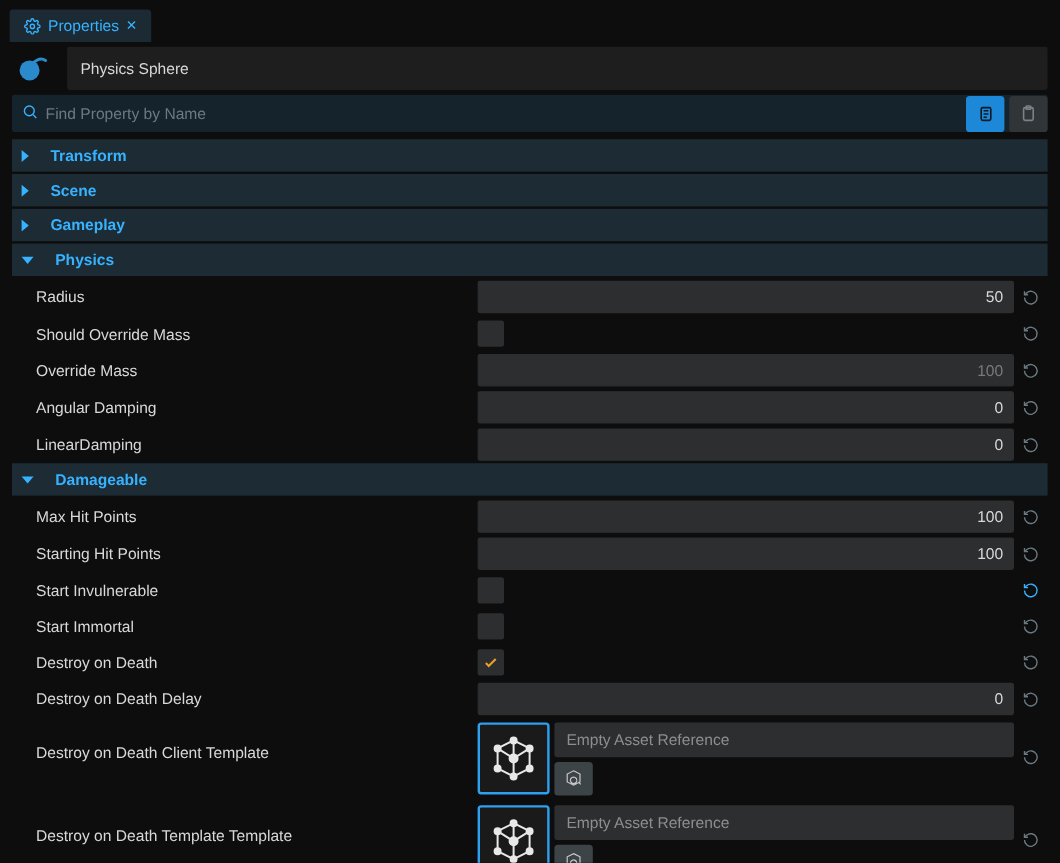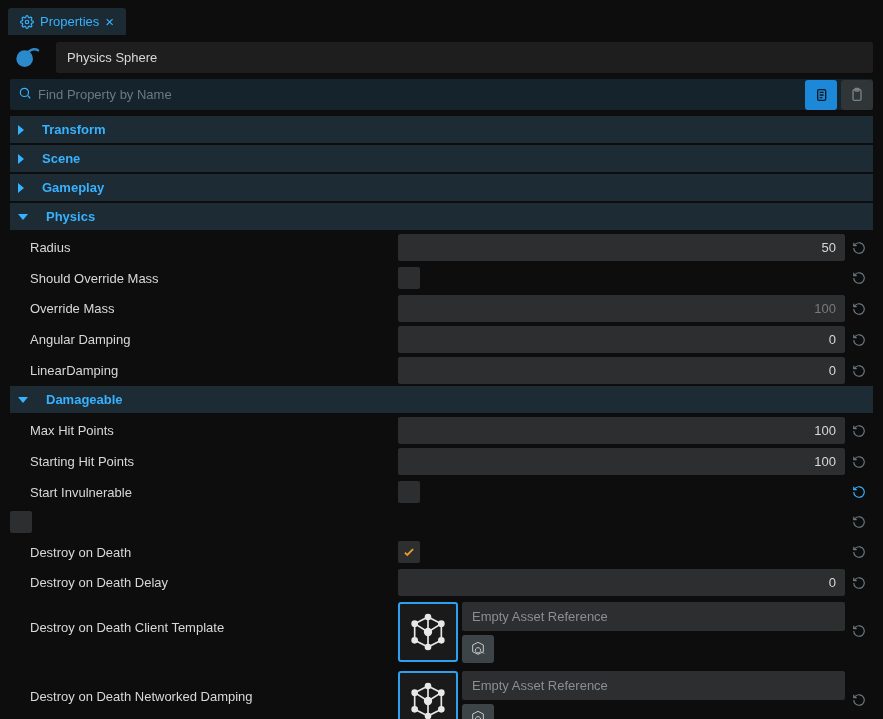--- a/index.html
+++ b/index.html
@@ -18,21 +18,21 @@
   display: flex; align-items: center; gap: 6px;
   background: #1b2a33; padding: 5px 12px;
   border-radius: 3px 3px 0 0;
   color: #37b2ff;
 }
 .gear-icon { width: 14px; height: 14px; position: relative; }
 .gear-icon svg { width: 14px; height: 14px; }
 .close-x { color: #37b2ff; font-size: 15px; cursor: pointer; }
 
 .obj-row {
-  display: flex; align-items: center; gap: 10px;
+  display: flex; gap: 10px;
   margin: 4px 10px;
 }
 .obj-icon {
   width: 36px; height: 36px; display: flex; align-items: center; justify-content: center;
 }
 .obj-name {
   flex: 1; background: #1e1e1e; border: 1px solid #1e1e1e;
   color: #d8d8d8; padding: 7px 10px; border-radius: 2px;
   font-size: 13px;
 }
@@ -282,20 +282,21 @@
         </div>
       <div class="reset-btn">
           <svg viewBox="0 0 24 24" fill="none" stroke-width="2">
             <path class="active" d="M3 12a9 9 0 1 0 3-6.7L3 8"></path>
             <path class="active" d="M3 3v5h5"></path>
           </svg>
         </div>
     </div>
 
     <div class="prop-row">
+      <div class="prop-label">Start Immortal</div>
       <div class="prop-ctrl">
           <div class="checkbox"></div>
         </div>
       <div class="reset-btn">
           <svg viewBox="0 0 24 24" fill="none" stroke-width="2">
             <path class="muted" d="M3 12a9 9 0 1 0 3-6.7L3 8"></path>
             <path class="muted" d="M3 3v5h5"></path>
           </svg>
         </div>
     </div>
@@ -357,21 +358,21 @@
       </div>
       <div class="reset-btn">
           <svg viewBox="0 0 24 24" fill="none" stroke-width="2">
             <path class="muted" d="M3 12a9 9 0 1 0 3-6.7L3 8"></path>
             <path class="muted" d="M3 3v5h5"></path>
           </svg>
         </div>
     </div>
 
     <div class="prop-row asset-row">
-      <div class="prop-label">Destroy on Death Networked Damping</div>
+      <div class="prop-label">Destroy on Death Template Template</div>
       <div class="asset-ctrl">
         <div class="asset-thumb">
           <svg viewBox="0 0 48 48" fill="none" stroke="#e8e8e8" stroke-width="2">
               <path d="M24 6 L40 14 L40 34 L24 42 L8 34 L8 14 Z"></path>
               <path d="M24 6 L24 24 M8 14 L24 24 L40 14 M24 24 L24 42"></path>
               <circle cx="24" cy="24" r="4" fill="#e8e8e8"></circle>
               <circle cx="8" cy="14" r="3" fill="#e8e8e8"></circle>
               <circle cx="40" cy="14" r="3" fill="#e8e8e8"></circle>
               <circle cx="24" cy="6" r="3" fill="#e8e8e8"></circle>
               <circle cx="8" cy="34" r="3" fill="#e8e8e8"></circle>

